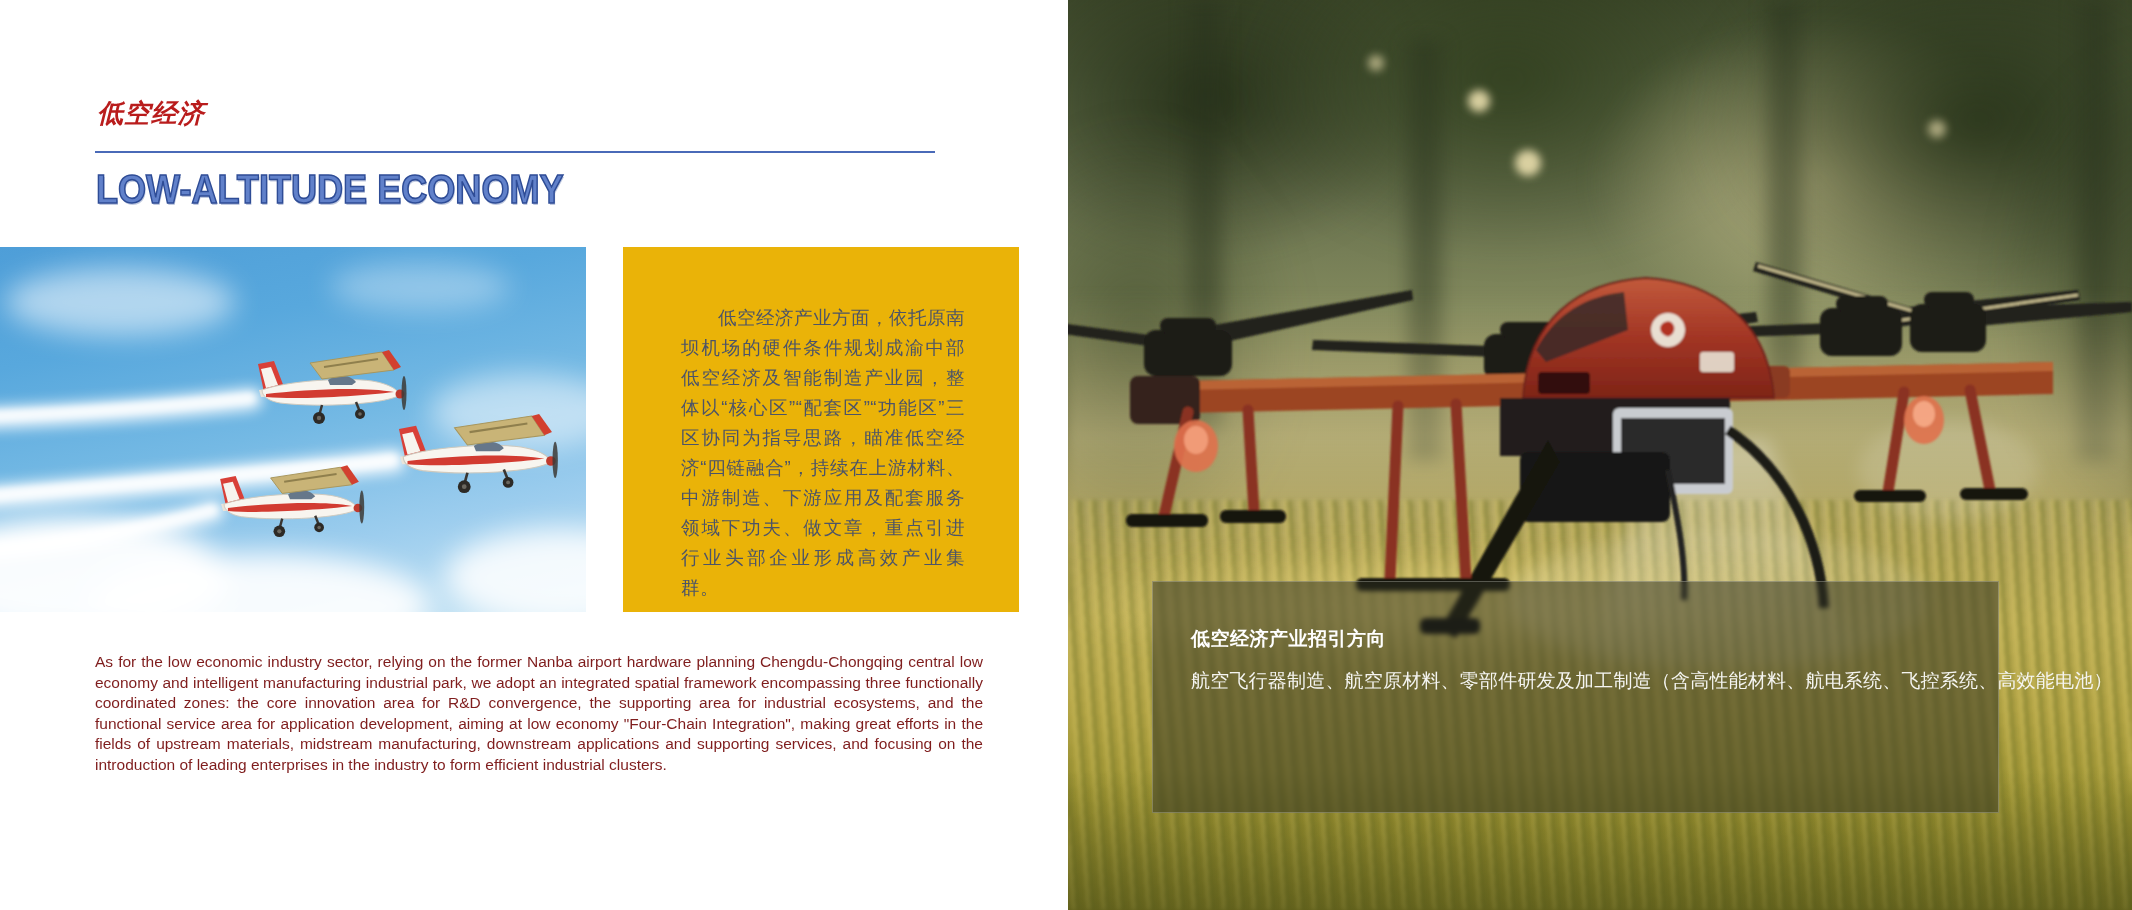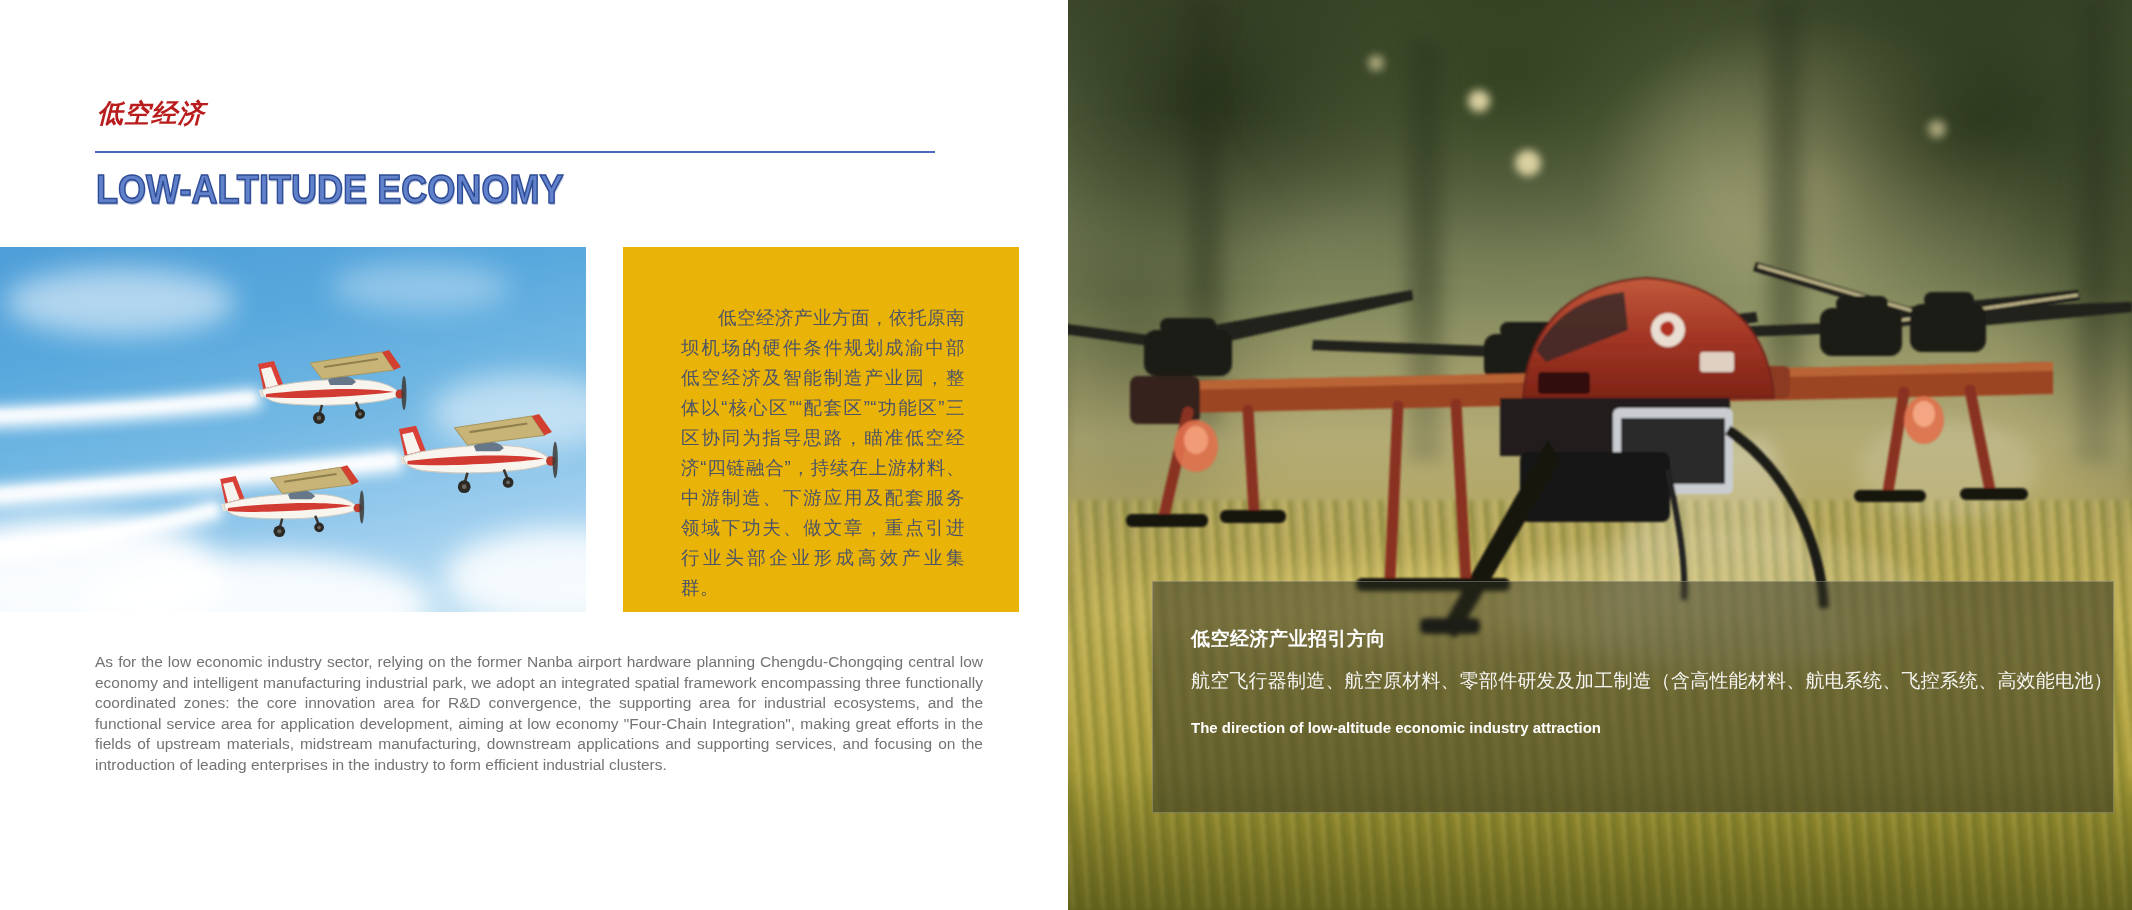--- a/index.html
+++ b/index.html
@@ -37,21 +37,21 @@
     padding:56px 54px 0 58px;
     margin-left:37px;
   }
   .intro-box p{
     margin:0;font-size:18.5px;line-height:30px;color:#4c5468;
     text-align:justify;text-indent:2em;letter-spacing:.5px;
   }
   
   .para-en{
     position:absolute;left:95px;top:652px;width:888px;margin:0;
-    font-size:15.5px;line-height:20.5px;color:#737373;text-align:justify;
+    font-size:15.5px;line-height:20.5px;color:#7f1d1d;text-align:justify;
   }
   
   .right-photo{
     position:absolute;left:1068px;top:0;width:1064px;height:910px;overflow:hidden;
     background:linear-gradient(180deg,#3f4a2c 0%,#55613f 10%,#6b7450 22%,#82895d 34%,#999460 46%,#b2a45c 58%,#c0b058 68%,#b4a546 78%,#9a9130 88%,#7e7824 100%);
   }
   .blob{position:absolute;border-radius:50%;}
   .palm1{left:-80px;top:-60px;width:440px;height:320px;background:radial-gradient(closest-side,rgba(26,36,15,.78),rgba(26,36,15,0));filter:blur(14px);}
   .palm2{left:170px;top:-100px;width:540px;height:360px;background:radial-gradient(closest-side,rgba(44,58,26,.8),rgba(44,58,26,0));filter:blur(16px);}
   .palm3{left:620px;top:-80px;width:580px;height:400px;background:radial-gradient(closest-side,rgba(32,44,19,.85),rgba(32,44,19,0));filter:blur(14px);}
@@ -76,21 +76,21 @@
     position:absolute;left:0;top:545px;width:70%;height:120px;filter:blur(14px);
     background:radial-gradient(closest-side,rgba(248,228,140,.55),rgba(248,228,140,0));
   }
   .field-dark{
     position:absolute;left:0;bottom:0;width:100%;height:140px;
     background:linear-gradient(180deg,rgba(60,66,16,0) 0%,rgba(60,66,16,.45) 100%);
   }
   .right-photo > svg{position:absolute;left:0;top:0;}
   
   .overlay-card{
-    position:absolute;left:84px;top:581px;width:962px;height:232px;box-sizing:border-box;
+    position:absolute;left:84px;top:581px;width:847px;height:232px;box-sizing:border-box;
     background:rgba(44,46,32,.50);
     border:1px solid rgba(235,235,225,.28);
     padding:44px 40px 0 38px;color:#ffffff;
     backdrop-filter:blur(2px);
   }
   .overlay-card h3{margin:0 0 16px;font-size:19px;font-weight:700;letter-spacing:.5px;}
   .overlay-card .zh{margin:0 0 25px;font-size:19px;letter-spacing:.2px;color:#f5f5f1;white-space:nowrap;}
   .overlay-card h4{margin:0 0 9px;font-size:15px;font-weight:700;color:#ffffff;}
   .overlay-card .en{margin:0;font-size:15px;line-height:21px;color:#f0f0ec;max-width:795px;}
 </style>
@@ -280,15 +280,14 @@
       <ellipse cx="856" cy="420" rx="20" ry="24" fill="#e0714c" opacity="0.9"></ellipse>
       <ellipse cx="856" cy="414" rx="11" ry="13" fill="#f6ab88" opacity="0.9"></ellipse>
     </g>
   </svg>
 
   <div class="field-dark"></div>
 
   <div class="overlay-card">
     <h3>低空经济产业招引方向</h3>
     <p class="zh">航空飞行器制造、航空原材料、零部件研发及加工制造（含高性能材料、航电系统、飞控系统、高效能电池）</p>
-    <h4>The direction of low-altitude economic industry attraction</h4>
   </div>
 </div>
 
 </body></html>

